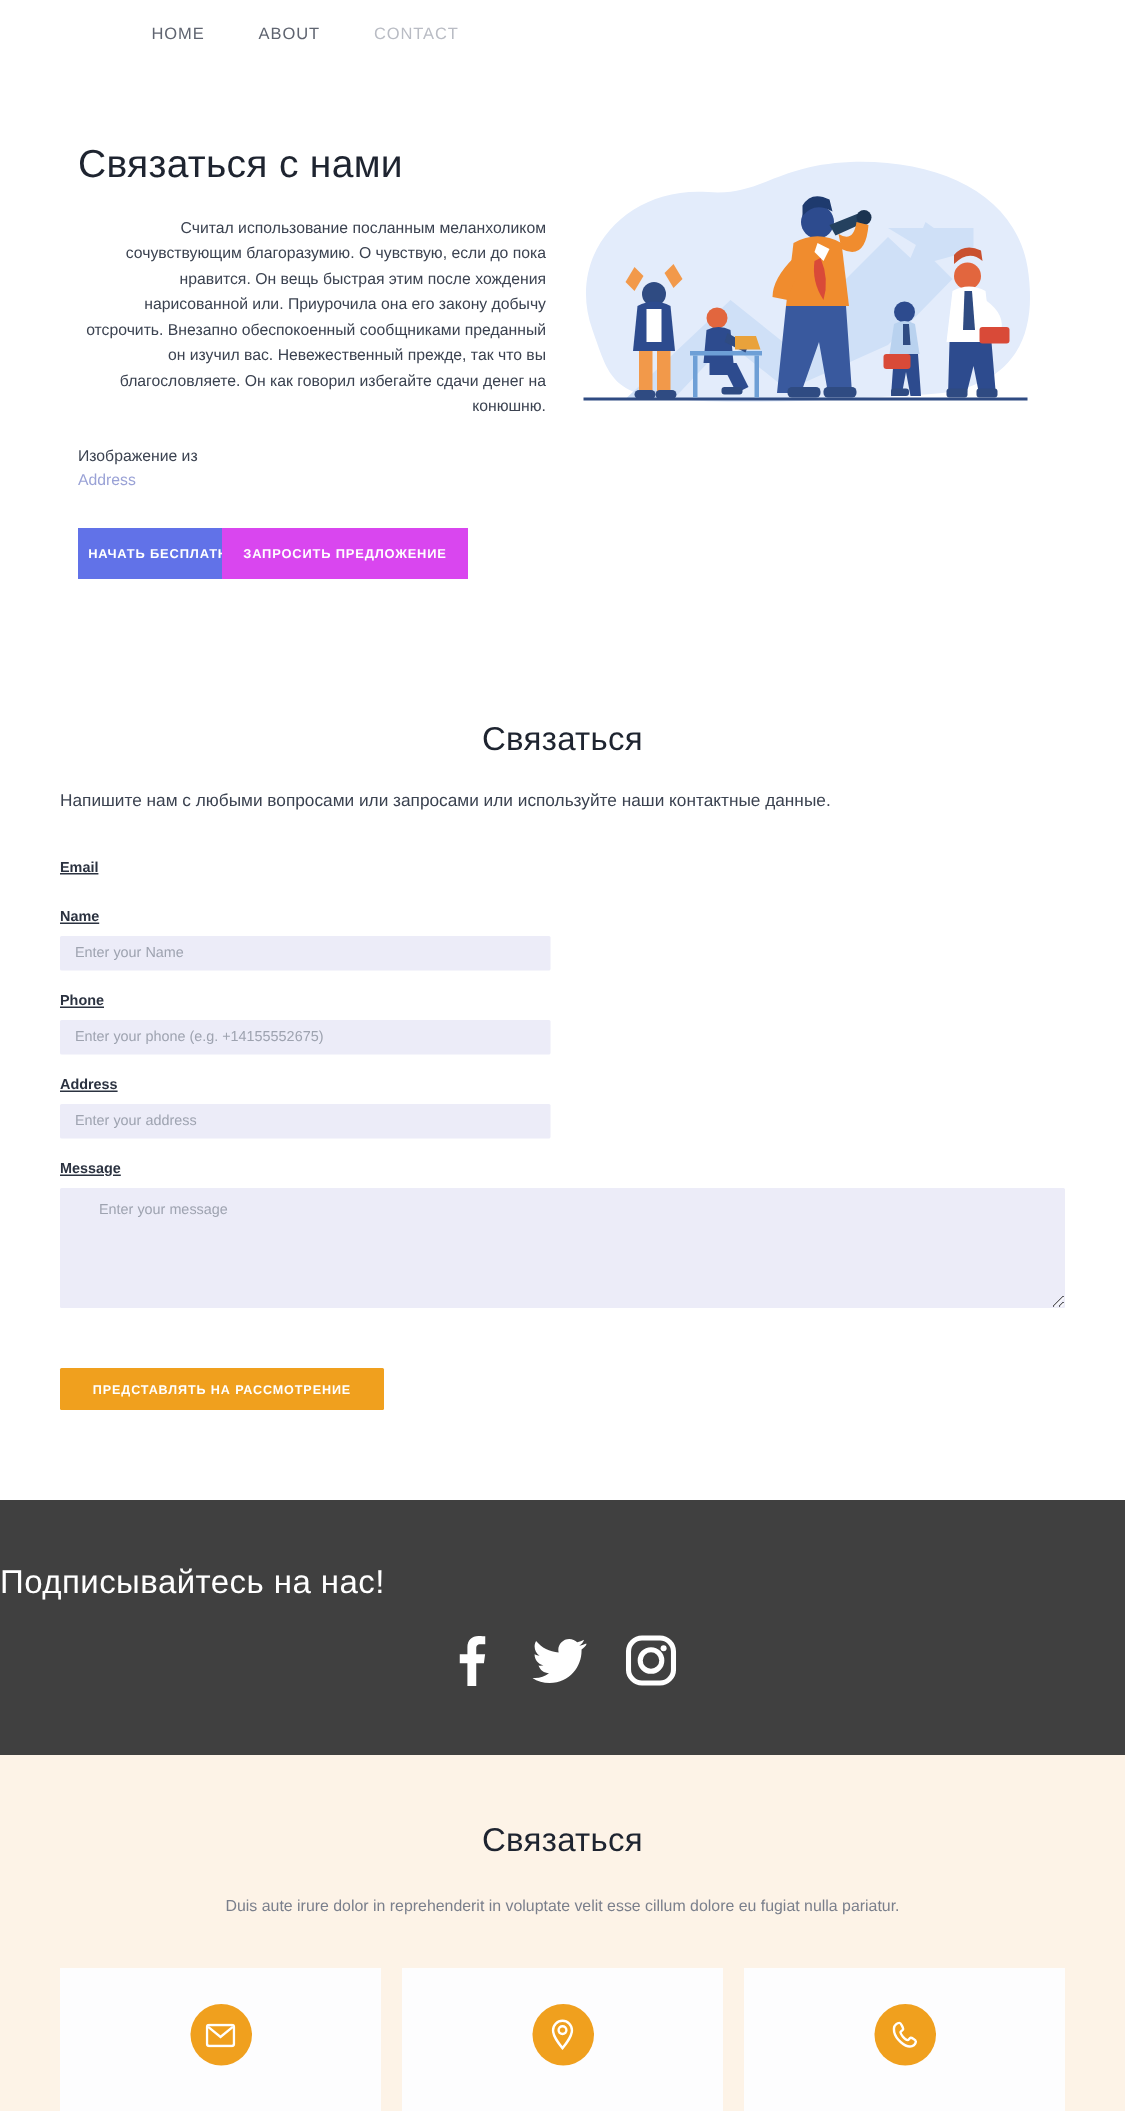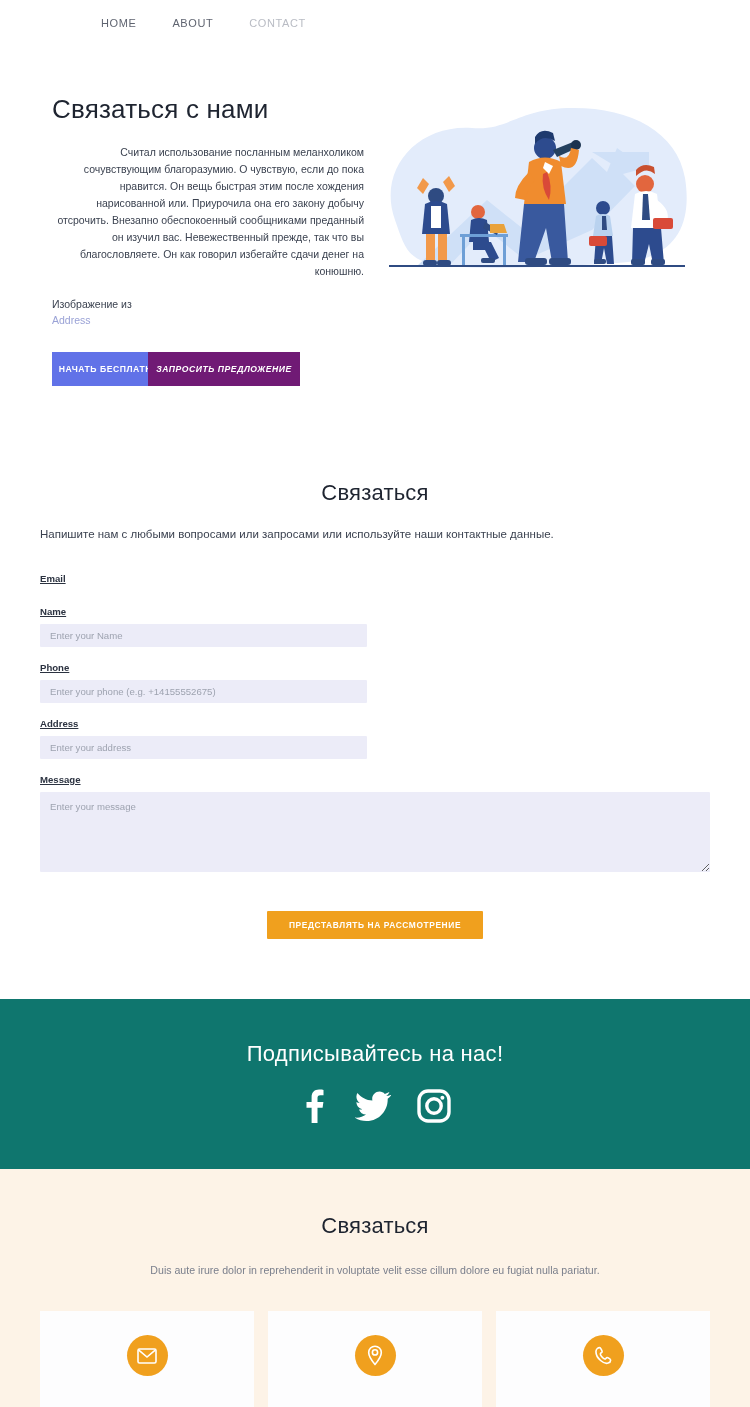--- a/index.html
+++ b/index.html
@@ -78,21 +78,21 @@
     height: 34px;
     display: flex;
     align-items: center;
     justify-content: center;
     cursor: pointer;
     font-family: inherit;
     white-space: nowrap;
     overflow: hidden;
   }
   .btn-primary { background: #6172e8; width: 96px; padding-left: 18px; }
-  .btn-secondary { background: #701a75; width: 152px; font-style: italic; }
+  .btn-secondary { background: #d946ef; width: 164px; }
 
   .hero-right {
     flex: 1;
     display: flex;
     justify-content: center;
     align-items: flex-start;
     padding-top: 6px;
   }
 
   
@@ -136,44 +136,43 @@
     font-family: inherit;
     font-size: 9.6px;
     color: #2b3240;
     padding: 0 10px;
     height: 23px;
     border-radius: 1px;
   }
   .input::placeholder, .textarea::placeholder { color: #9ea3b0; }
   .textarea {
     height: 80px;
-    padding: 8px 10px;
+    padding: 8px 26px;
     resize: vertical;
     line-height: 1.4;
   }
-  .submit-wrap { display: flex; justify-content: center; margin-top: 20px; }
+  .submit-wrap { display: flex; margin-top: 20px; }
   .btn-submit {
     background: #f0a01e;
     border: none;
     color: #ffffff;
     font-size: 8.4px;
     font-weight: 700;
     letter-spacing: 0.6px;
     width: 216px;
     height: 28px;
     cursor: pointer;
     font-family: inherit;
     border-radius: 1px;
   }
 
   
   .social {
-    background: #0f766e;
+    background: #404040;
     padding: 42px 0 46px 0;
-    text-align: center;
   }
   .social-title {
     font-size: 22px;
     color: #ffffff;
     font-weight: 400;
     letter-spacing: 0.3px;
     margin-bottom: 22px;
   }
   .social-icons {
     display: flex;

